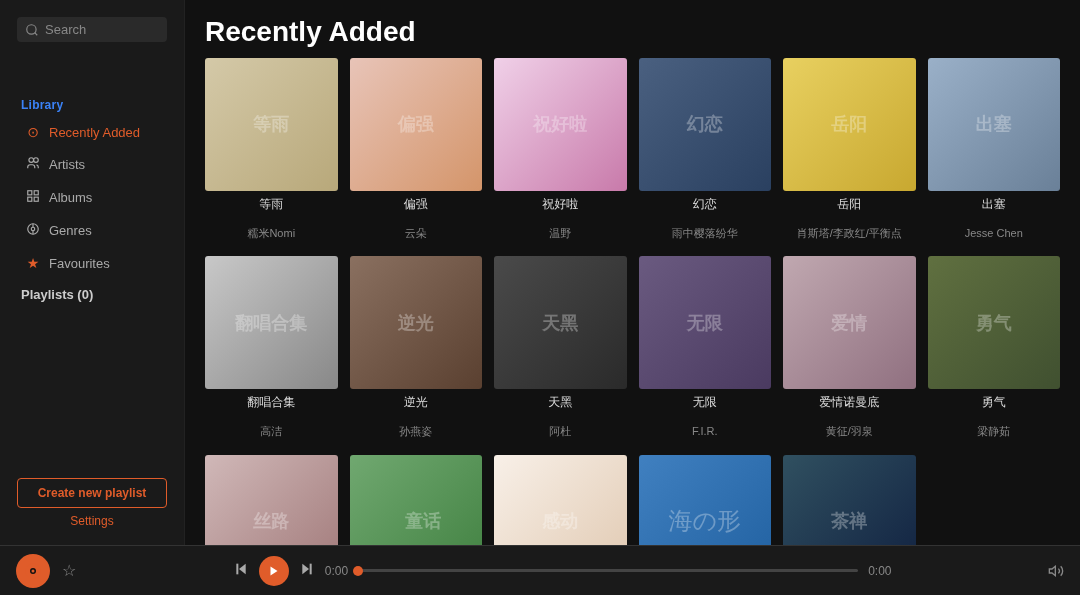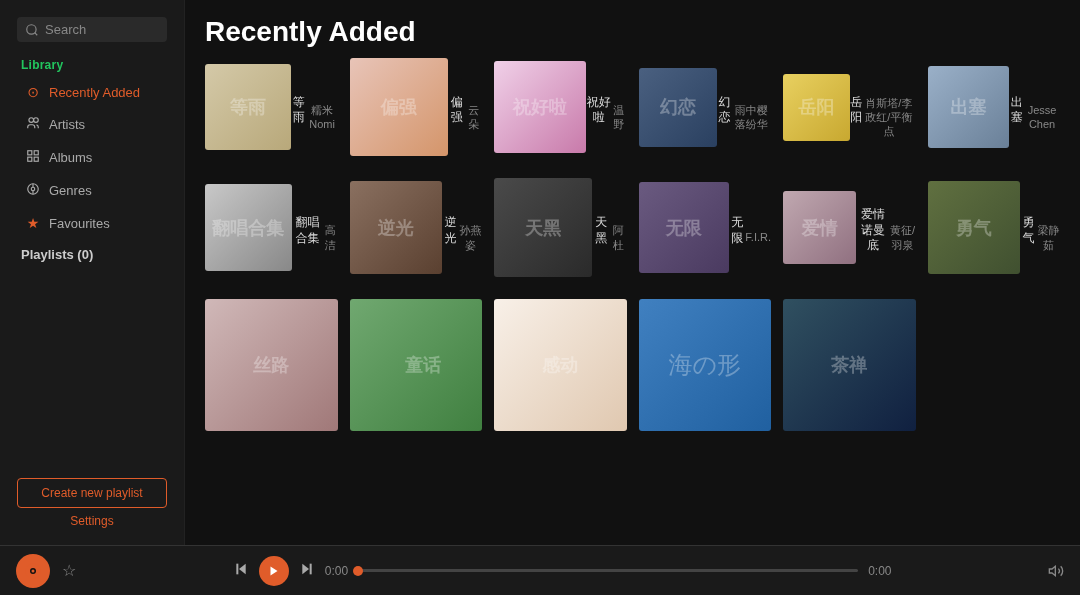--- a/index.html
+++ b/index.html
@@ -43,24 +43,25 @@
       outline: none;
       color: #aaa;
       font-size: 13px;
       flex: 1;
       width: 100%;
     }
     .search-bar input::placeholder { color: #888; }
     .section-label {
       font-size: 12px;
       font-weight: 700;
-      color: #22c55e;
+      color: #3b82f6;
       padding: 8px 12px 4px;
       text-transform: none;
       letter-spacing: 0.02em;
+      margin-top: 40px;
     }
     .nav-item {
       display: flex;
       align-items: center;
       gap: 8px;
       padding: 7px 12px;
       font-size: 13px;
       color: #aaa;
       cursor: pointer;
       border-radius: 3px;
@@ -84,20 +85,21 @@
     .create-playlist-btn {
       background: transparent;
       border: 1px solid #e05c2a;
       color: #e05c2a;
       border-radius: 4px;
       padding: 7px;
       font-size: 12px;
       cursor: pointer;
       text-align: center;
       width: 100%;
+      font-weight: bold;
     }
     .settings-link {
       text-align: center;
       color: #e05c2a;
       font-size: 12px;
       cursor: pointer;
     }
     
     .content {
       flex: 1;
@@ -121,21 +123,21 @@
       display: grid;
       grid-template-columns: repeat(6, 1fr);
       gap: 16px 12px;
       align-content: start;
     }
     .albums-grid::-webkit-scrollbar { width: 6px; }
     .albums-grid::-webkit-scrollbar-track { background: #1a1a1a; }
     .albums-grid::-webkit-scrollbar-thumb { background: #444; border-radius: 3px; }
     .album-item {
       display: flex;
-      flex-direction: row;
+      flex-direction: column;
       align-items: center;
       cursor: pointer;
     }
     .album-cover {
       width: 100%;
       aspect-ratio: 1;
       border-radius: 3px;
       background: #333;
       overflow: hidden;
       margin-bottom: 6px;

